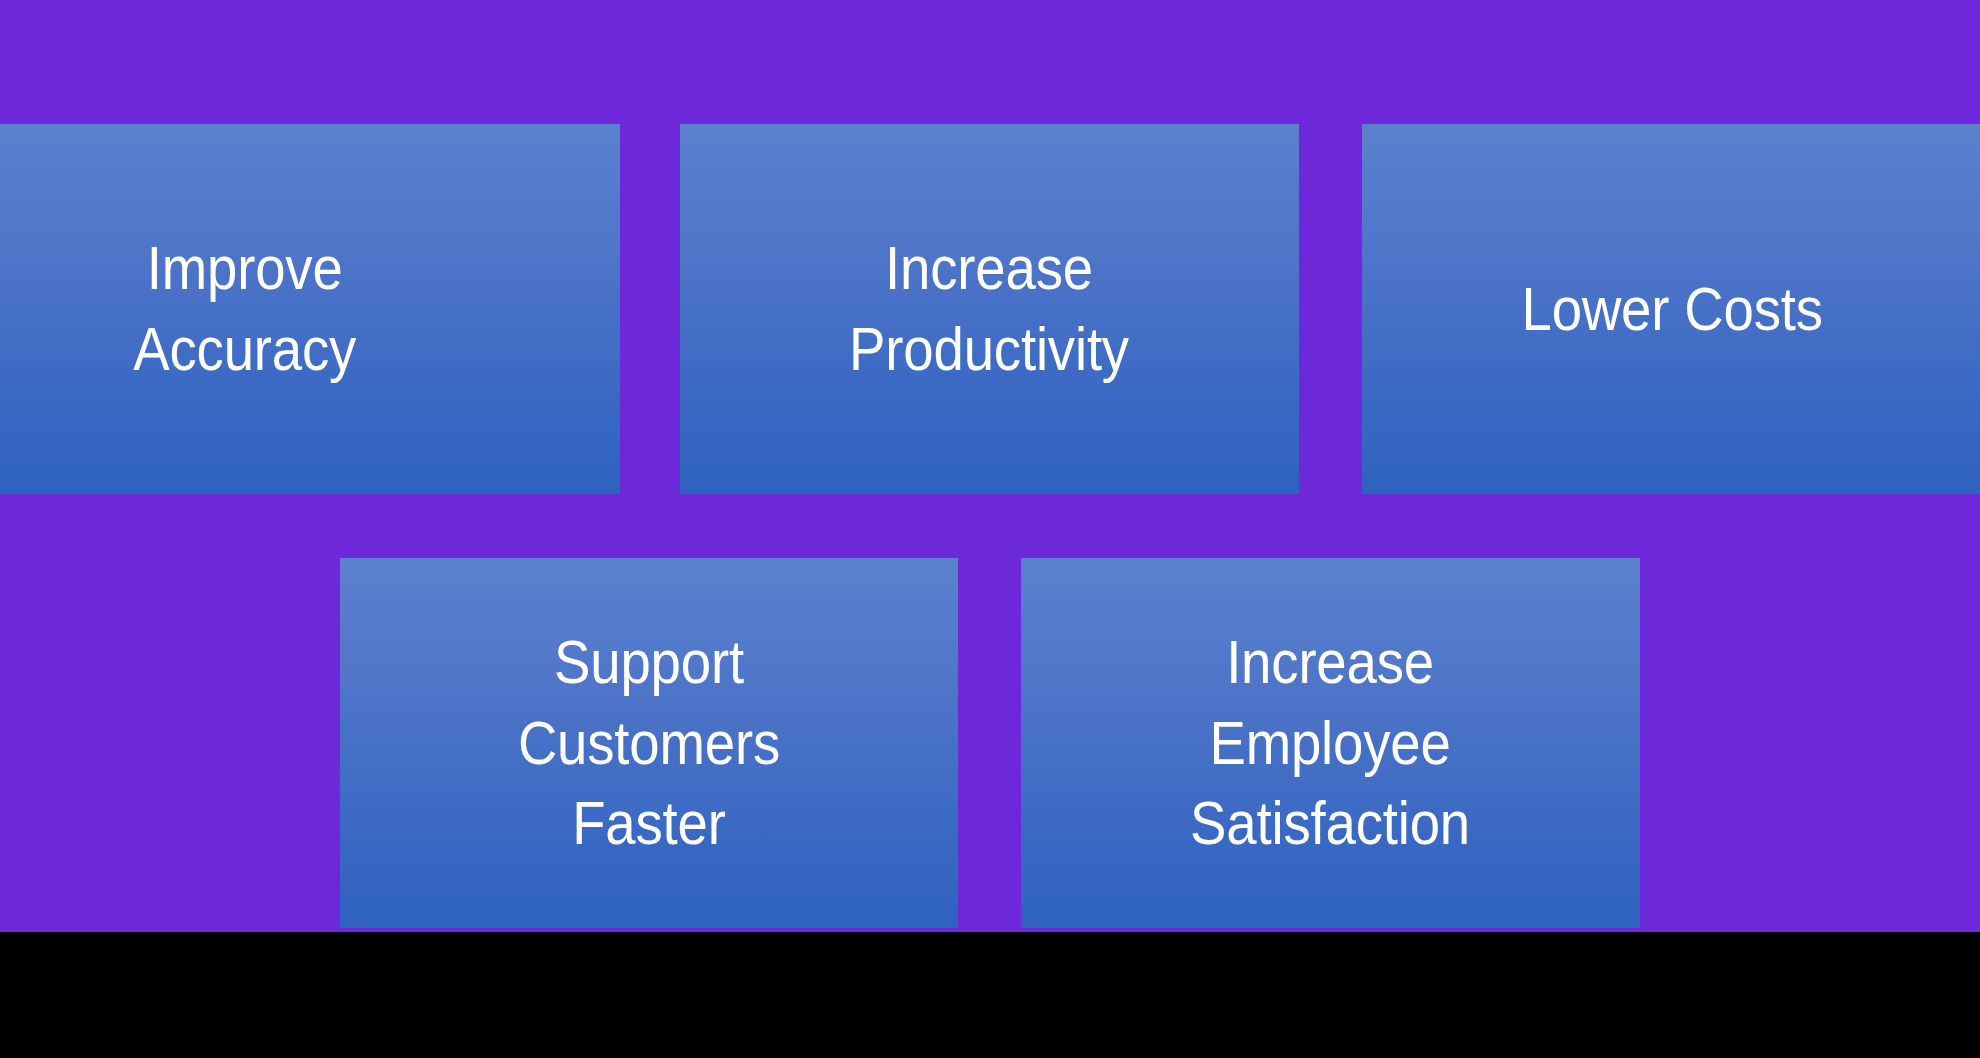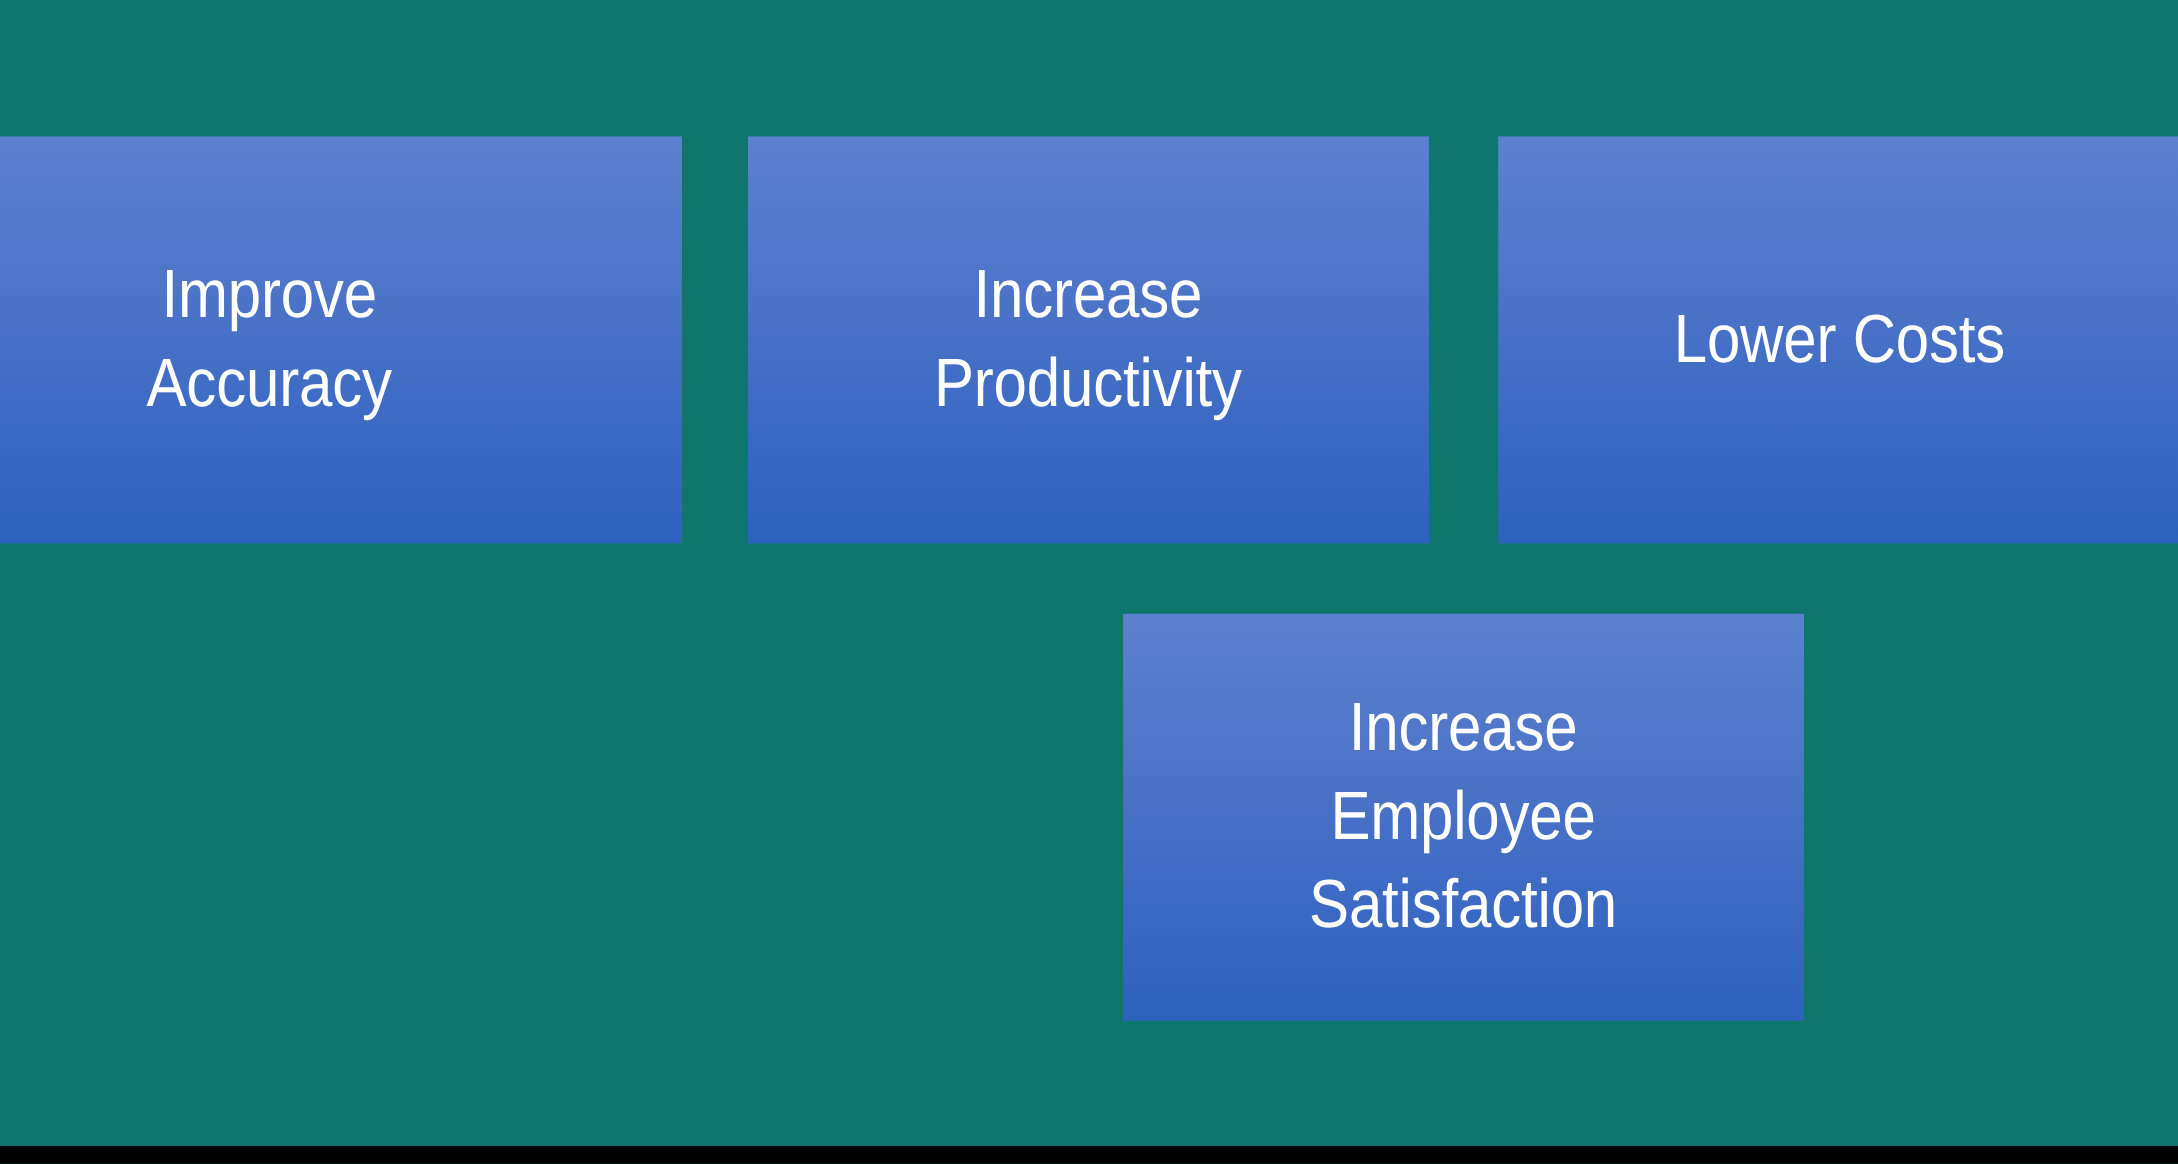--- a/index.html
+++ b/index.html
@@ -7,22 +7,22 @@
     margin: 0;
     padding: 0;
     background: #000000;
   }
   body {
     font-family: "Liberation Sans", "DejaVu Sans", sans-serif;
   }
   #canvas {
     position: relative;
     width: 1980px;
-    height: 1042px;
-    background: #0f766e;
+    height: 932px;
+    background: #6d28d9;
     overflow: hidden;
   }
   .box {
     position: absolute;
     display: flex;
     align-items: center;
     justify-content: center;
     text-align: center;
     box-sizing: border-box;
     background: linear-gradient(to bottom, #5B81CE 0%, #4E75C8 35%, #3C6AC4 70%, #2E62BF 100%);
@@ -91,20 +91,25 @@
 
   <div class="box" id="box-increase-productivity">
     <span class="box-label">Increase
 Productivity</span>
   </div>
 
   <div class="box" id="box-lower-costs">
     <span class="box-label">Lower Costs</span>
   </div>
 
+  <div class="box" id="box-support-customers-faster">
+    <span class="box-label">Support
+Customers
+Faster</span>
+  </div>
 
   <div class="box" id="box-increase-employee-satisfaction">
     <span class="box-label">Increase
 Employee
 Satisfaction</span>
   </div>
 
 </div>
 
 </body></html>

